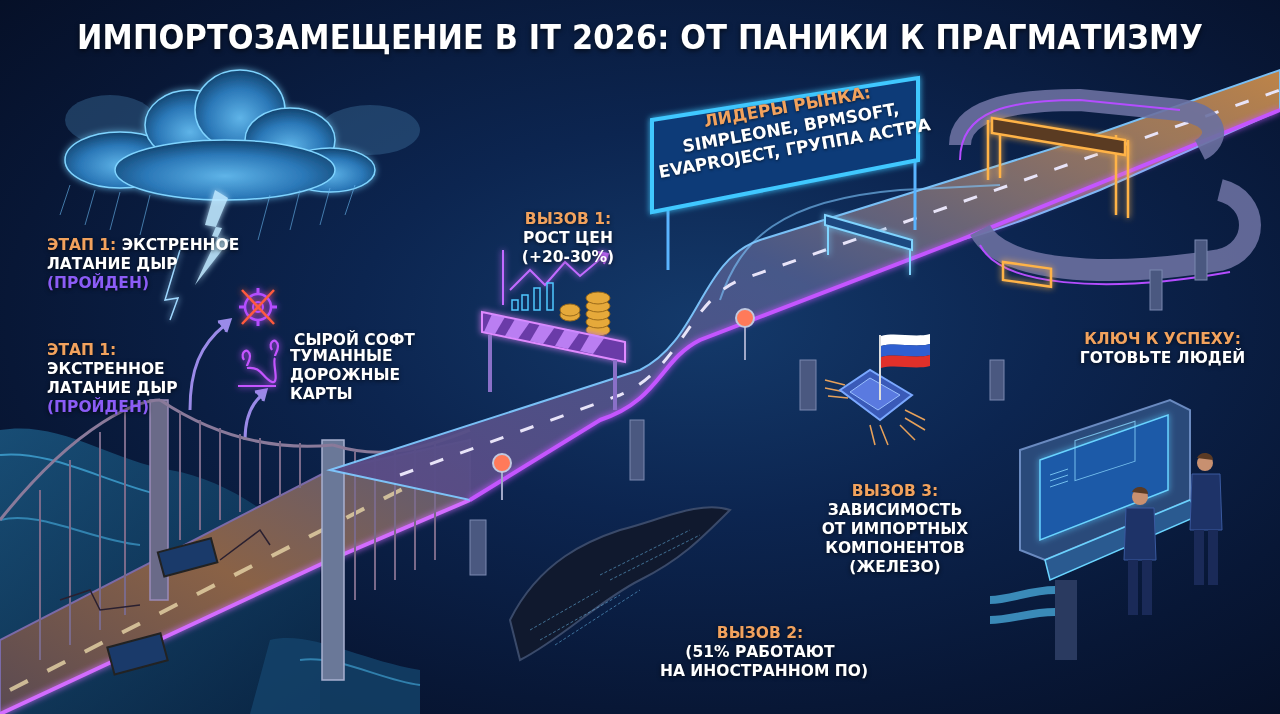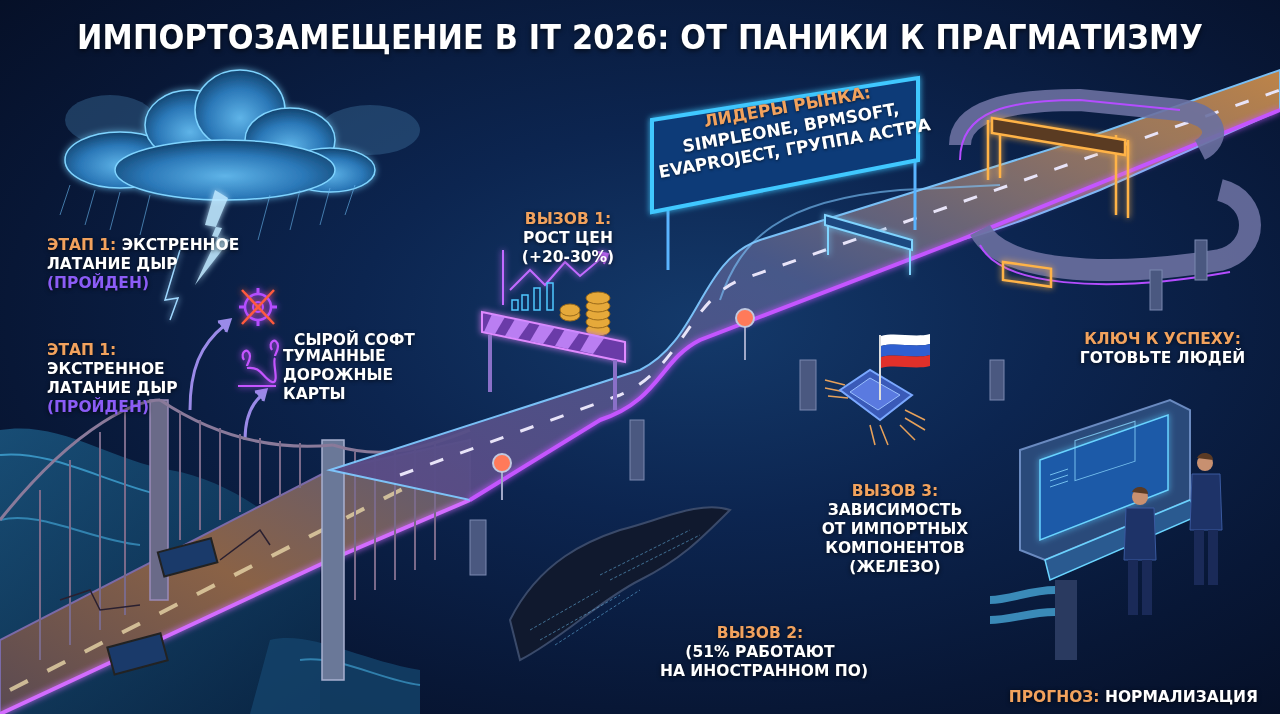--- a/index.html
+++ b/index.html
@@ -318,21 +318,21 @@
 <div class="label" style="left:47px; top:317px;">
   <span class="line accent">ЭТАП 1:</span>
   <span class="line">ЭКСТРЕННОЕ</span>
   <span class="line">ЛАТАНИЕ ДЫР</span>
   <span class="line muted">(ПРОЙДЕН)</span>
 </div>
 
 <div class="icon-label" style="left:294px; top:299px;margin-top:32px;">
   <span class="line">СЫРОЙ СОФТ</span>
 </div>
-<div class="icon-label" style="left:283px; top:347px;">
+<div class="icon-label" style="left:290px; top:347px;">
   <span class="line">ТУМАННЫЕ</span>
   <span class="line">ДОРОЖНЫЕ</span>
   <span class="line">КАРТЫ</span>
 </div>
 
 <div class="label center" style="left:498px; top:186px; width:140px;">
   <span class="line accent">ВЫЗОВ 1:</span>
   <span class="line">РОСТ ЦЕН</span>
   <span class="line">(+20-30%)</span>
 </div>
@@ -356,14 +356,13 @@
   <span class="line">(ЖЕЛЕЗО)</span>
 </div>
 
 <div class="label center" style="left:660px; top:600px; width:200px;">
   <span class="line accent">ВЫЗОВ 2:</span>
   <span class="line">(51% РАБОТАЮТ</span>
   <span class="line">НА ИНОСТРАННОМ ПО)</span>
 </div>
 
 <div class="label right" style="right:22px; top:664px;">
-  <span class="line"><span class="accent">ПРОГНОЗ:</span><span> НОРМАЛИЗАЦИЯ</span></span>
 </div>
 
 </body></html>

